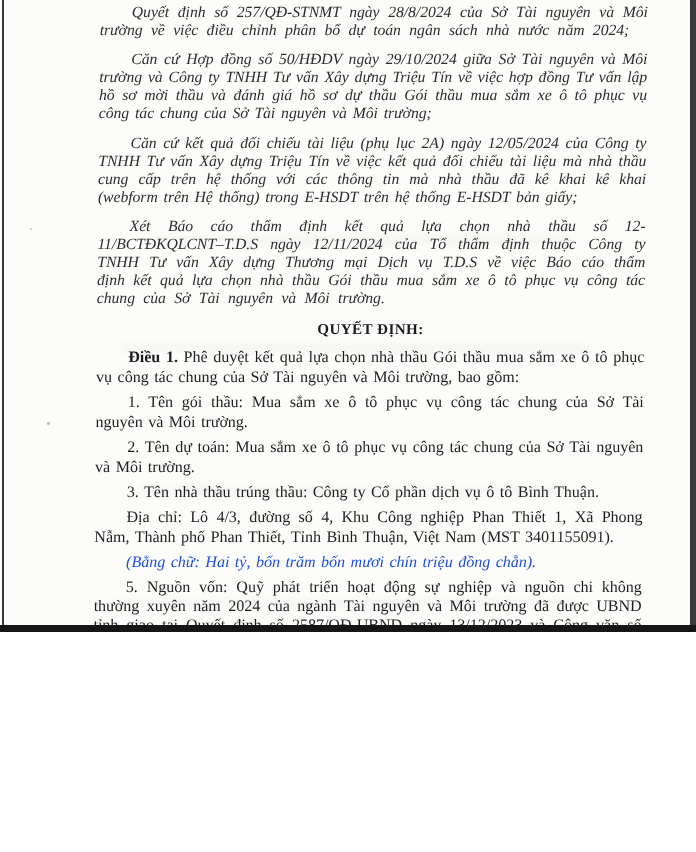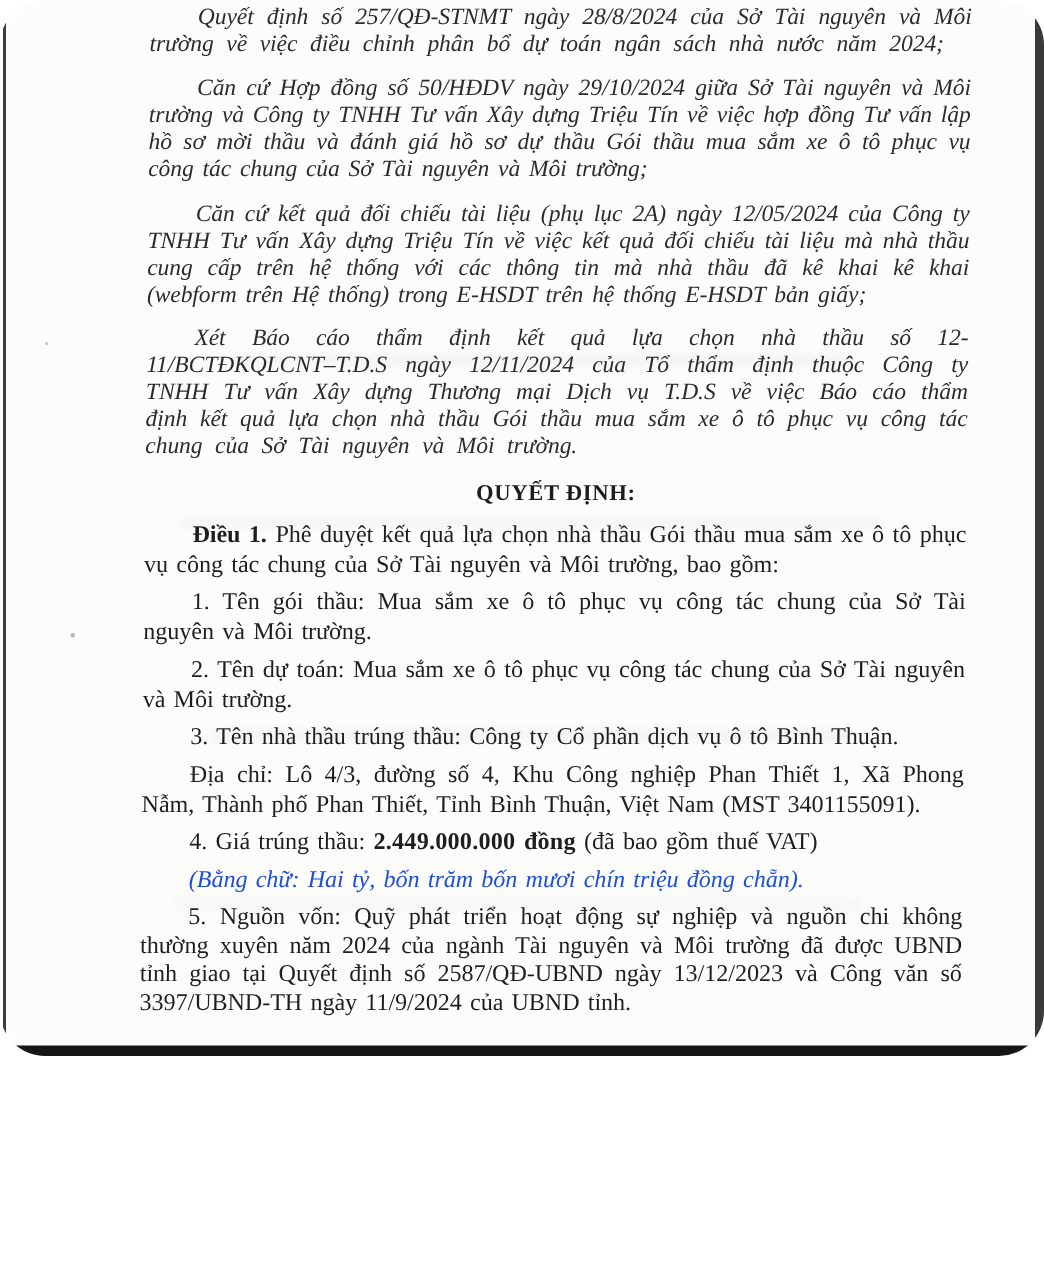--- a/index.html
+++ b/index.html
@@ -1,23 +1,22 @@
 <!DOCTYPE html>
 <html lang="vi"><head>
 <meta charset="utf-8">
 <style>
   html,body{margin:0;padding:0;background:#ffffff;}
   .page{
     position:relative;
-    width:696px;height:704px;
+    width:696px;height:632px;
     background:#fcfcfa;
     overflow:hidden;
     font-family:"Liberation Serif","DejaVu Serif",serif;
     color:#242424;
-    border-radius:30px;
   }
   
   .edge-left{position:absolute;left:2px;top:0;width:2px;height:100%;background:#3c3c3c;z-index:5;}
   .edge-right{position:absolute;right:0;top:0;width:6px;height:100%;background:#3a3a3a;z-index:5;}
   .edge-bottom{position:absolute;left:0;bottom:0;width:100%;height:7px;background:#161616;z-index:6;}
 
   
   .content{
     position:absolute;left:100px;top:3px;width:548px;
     transform:skewX(-0.6deg);
@@ -90,21 +89,20 @@
     <p class="body"><b class="lbl">Điều 1.</b> <span>Phê duyệt kết quả lựa chọn nhà thầu Gói thầu mua sắm xe ô tô phục vụ công tác chung của Sở Tài nguyên và Môi trường, bao gồm:</span></p>
 
     <p class="body">1. Tên gói thầu: Mua sắm xe ô tô phục vụ công tác chung của Sở Tài nguyên và Môi trường.</p>
 
     <p class="body">2. Tên dự toán: Mua sắm xe ô tô phục vụ công tác chung của Sở Tài nguyên và Môi trường.</p>
 
     <p class="body">3. Tên nhà thầu trúng thầu: Công ty Cổ phần dịch vụ ô tô Bình Thuận.</p>
 
     <p class="body">Địa chỉ: Lô 4/3, đường số 4, Khu Công nghiệp Phan Thiết 1, Xã Phong Nẫm, Thành phố Phan Thiết, Tỉnh Bình Thuận, Việt Nam (MST 3401155091).</p>
 
-    <p class="body"><span>4. Giá trúng thầu:</span> <b class="amount">2.449.000.000 đồng</b> <span>(đã bao gồm thuế VAT)</span></p>
 
     <p class="body inwords">(Bằng chữ: Hai tỷ, bốn trăm bốn mươi chín triệu đồng chẵn).</p>
 
     <p class="body item5">5. Nguồn vốn: Quỹ phát triển hoạt động sự nghiệp và nguồn chi không thường xuyên năm 2024 của ngành Tài nguyên và Môi trường đã được UBND tỉnh giao tại Quyết định số 2587/QĐ-UBND ngày 13/12/2023 và Công văn số 3397/UBND-TH ngày 11/9/2024 của UBND tỉnh.</p>
 
   </div>
 
   <div class="edge-left"></div>
   <div class="edge-right"></div>
   <div class="edge-bottom"></div>

